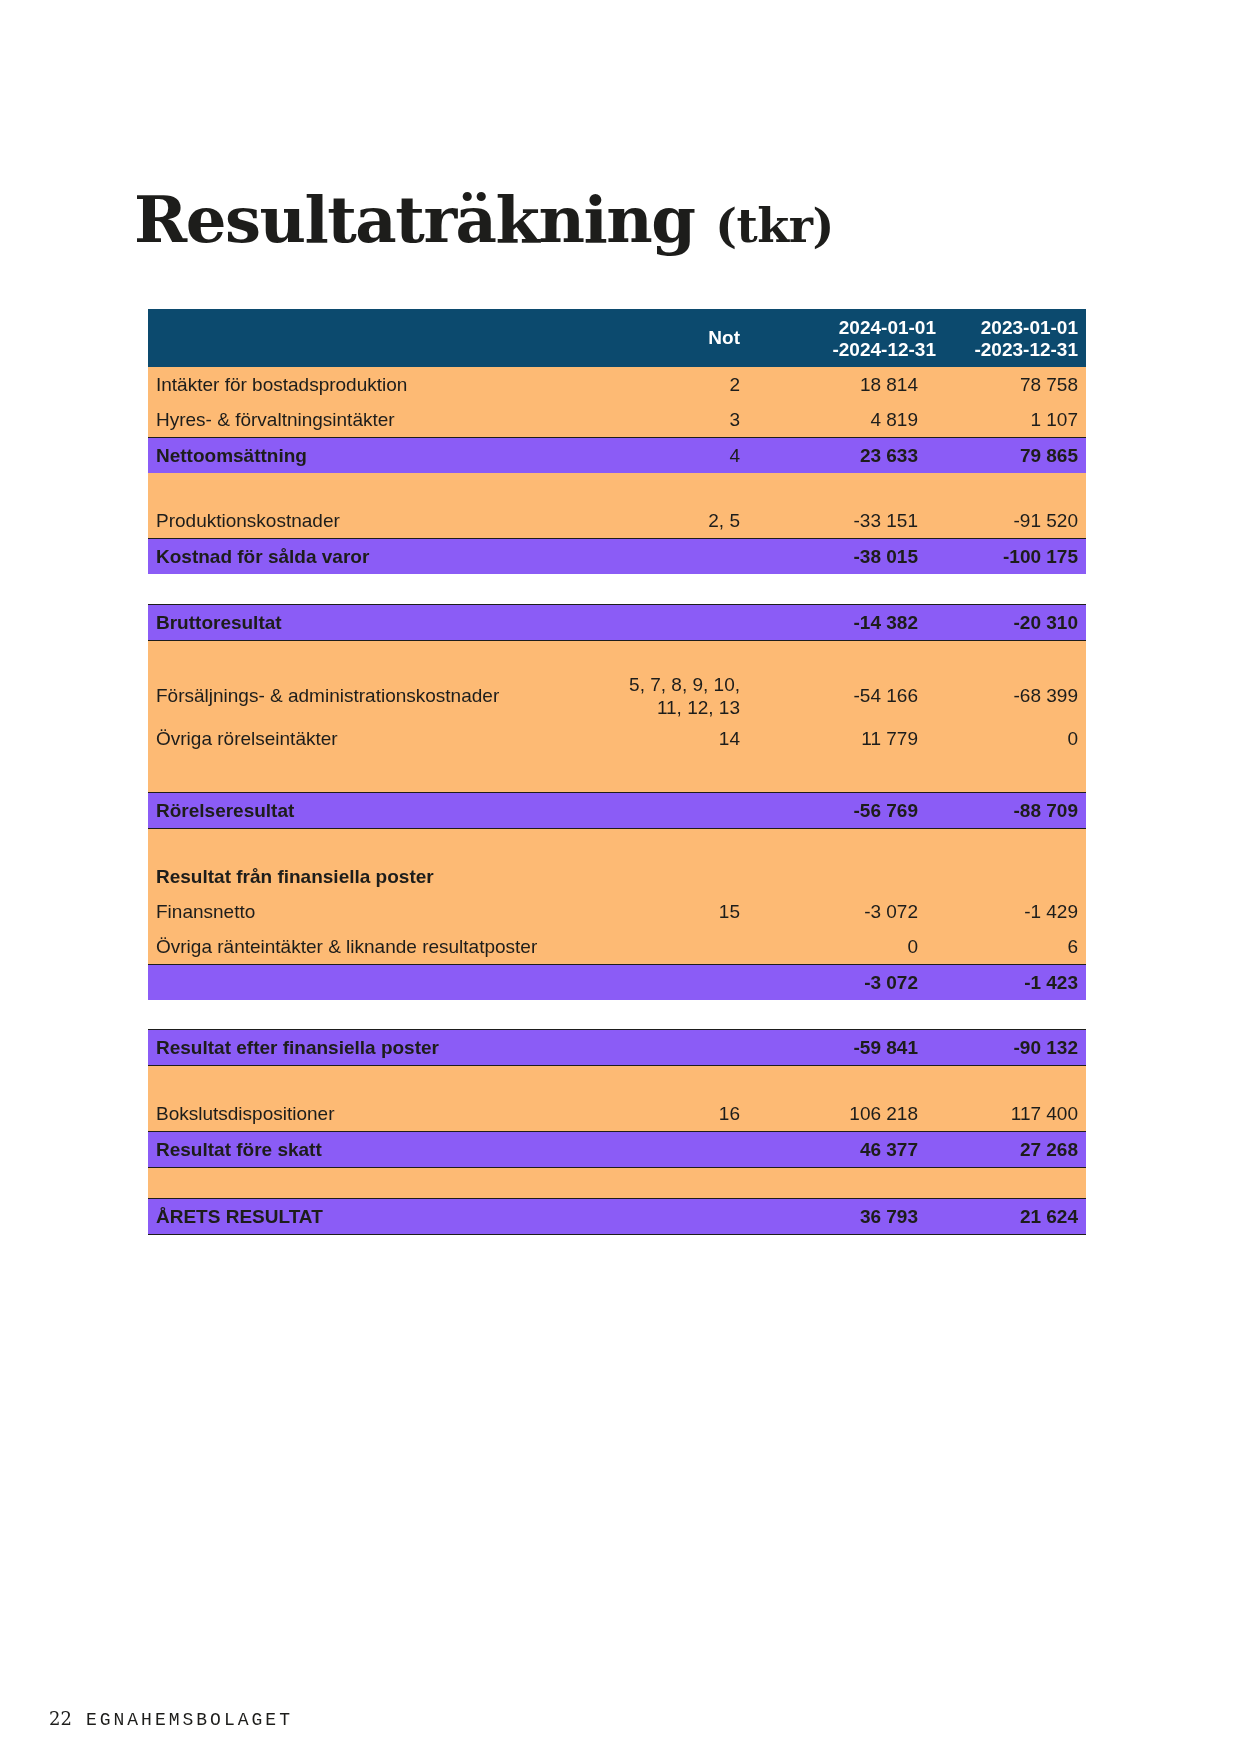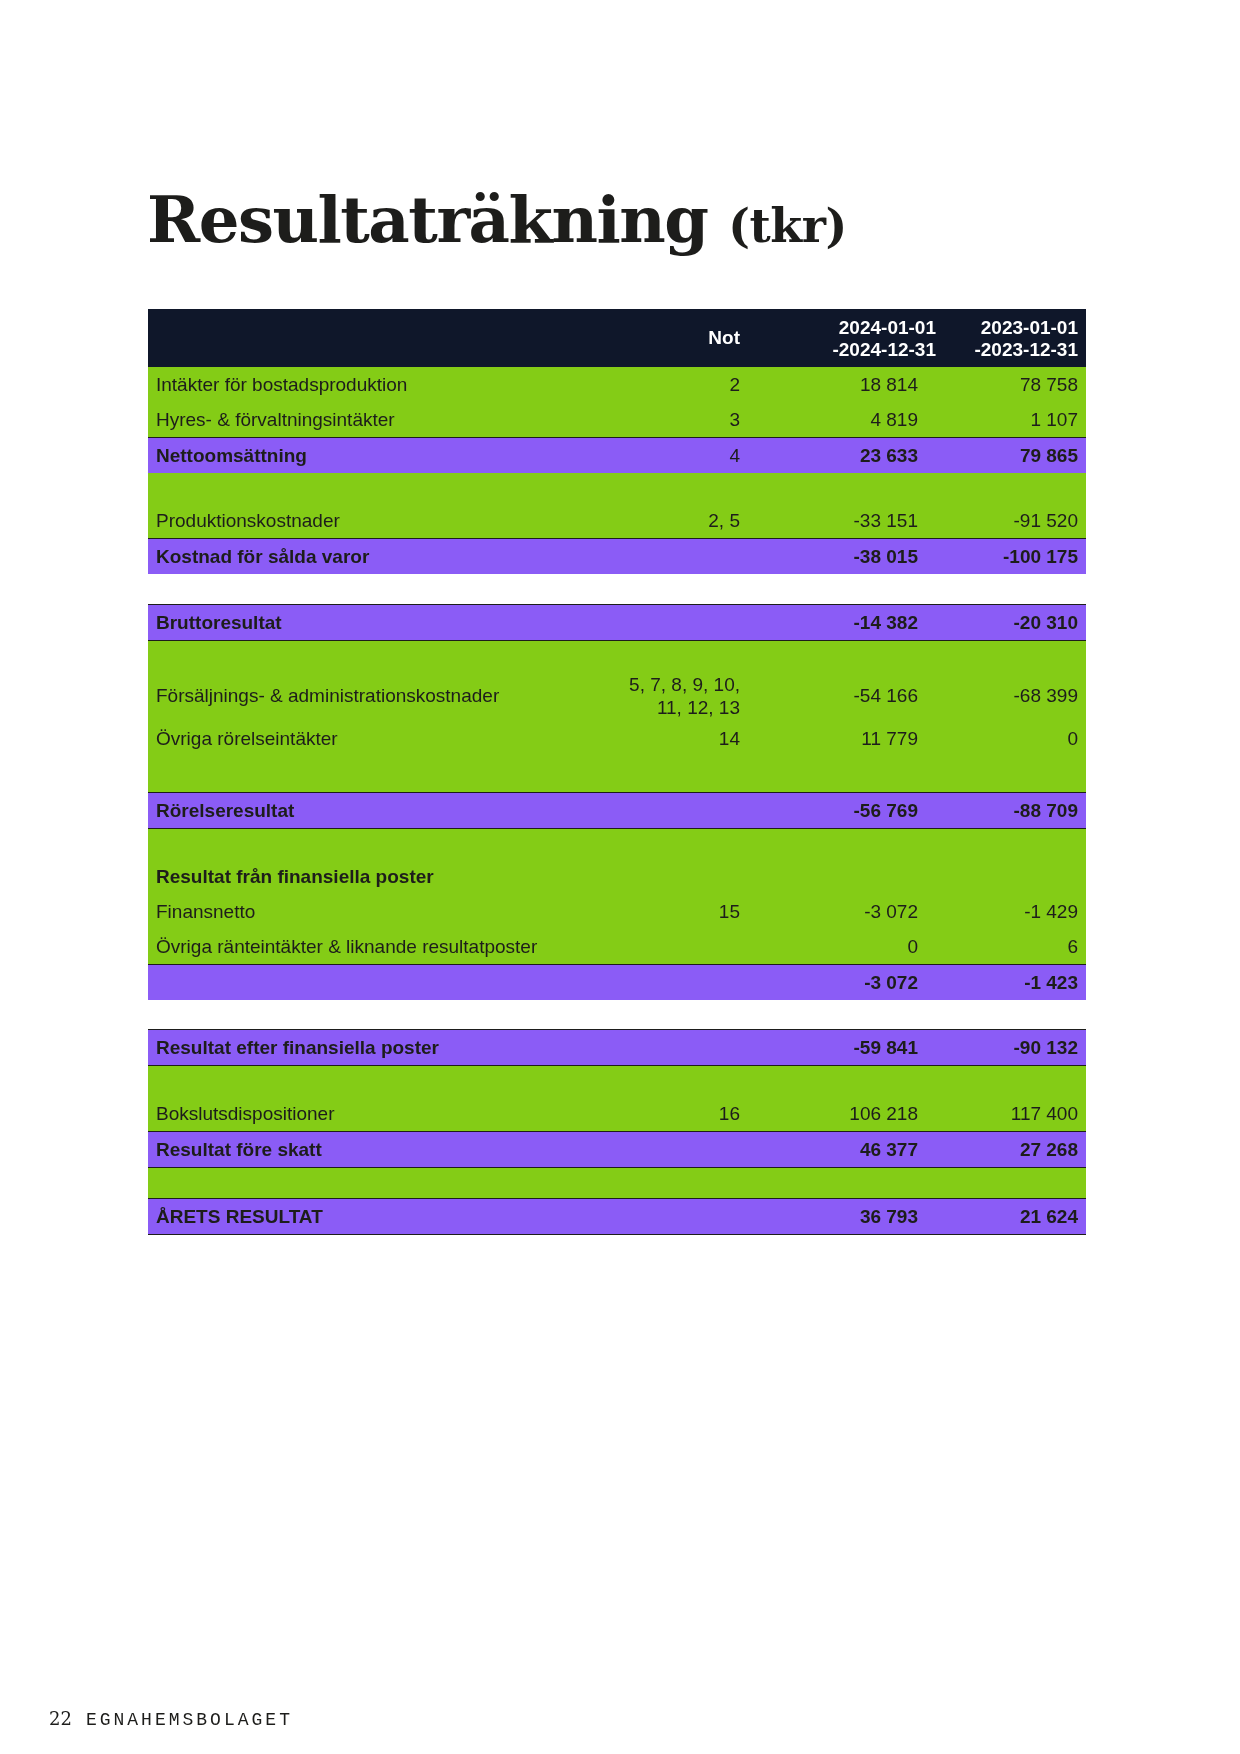--- a/index.html
+++ b/index.html
@@ -1,35 +1,35 @@
 <!DOCTYPE html>
 <html><head>
 <meta charset="utf-8">
 <style>
   html, body { margin: 0; padding: 0; }
   body {
     width: 1240px; height: 1754px; background: #ffffff; position: relative;
     font-family: "Liberation Sans", sans-serif; color: #1d1d1b; overflow: hidden;
   }
   .title {
-    position: absolute; left: 147px; top: 188px; margin: 0;
+    position: absolute; left: 134px; top: 188px; margin: 0;
     font-family: "DejaVu Serif", serif; font-weight: bold; font-size: 64px;
     letter-spacing: -1.5px; color: #1d1d1b; line-height: 1;
   }
   .title .unit { font-size: 46px; letter-spacing: -0.5px; }
   .table { position: absolute; left: 148px; top: 309px; width: 938px; }
   .thead {
-    height: 58px; background: #0f172a; color: #ffffff; position: relative;
+    height: 58px; background: #0c4a6e; color: #ffffff; position: relative;
     font-weight: bold; font-size: 19px;
   }
   .thead .c { position: absolute; text-align: right; line-height: 22px; }
   .thead .c-not { right: 346px; top: 18px; }
   .thead .c-y1 { right: 150px; top: 8px; }
   .thead .c-y2 { right: 8px; top: 8px; }
-  .row { position: relative; height: 35px; font-size: 19px; line-height: 35px; background: #84cc16; }
+  .row { position: relative; height: 35px; font-size: 19px; line-height: 35px; background: #fdba74; }
   .row.spacer { height: 30px; }
   .row.spacer.tall { height: 36px; }
   .row.gap { background: #ffffff; height: 30px; }
   .row.gap.big { height: 29px; }
   .row.total { background: #8b5cf6; font-weight: bold; border-top: 1.5px solid #1d1d1b; }
   .row.total.bt { border-bottom: 1.5px solid #1d1d1b; }
   .row.twoline { height: 50px; }
   .row .c { position: absolute; top: 0; }
   .row .label { left: 8px; }
   .row .not { right: 346px; text-align: right; }

